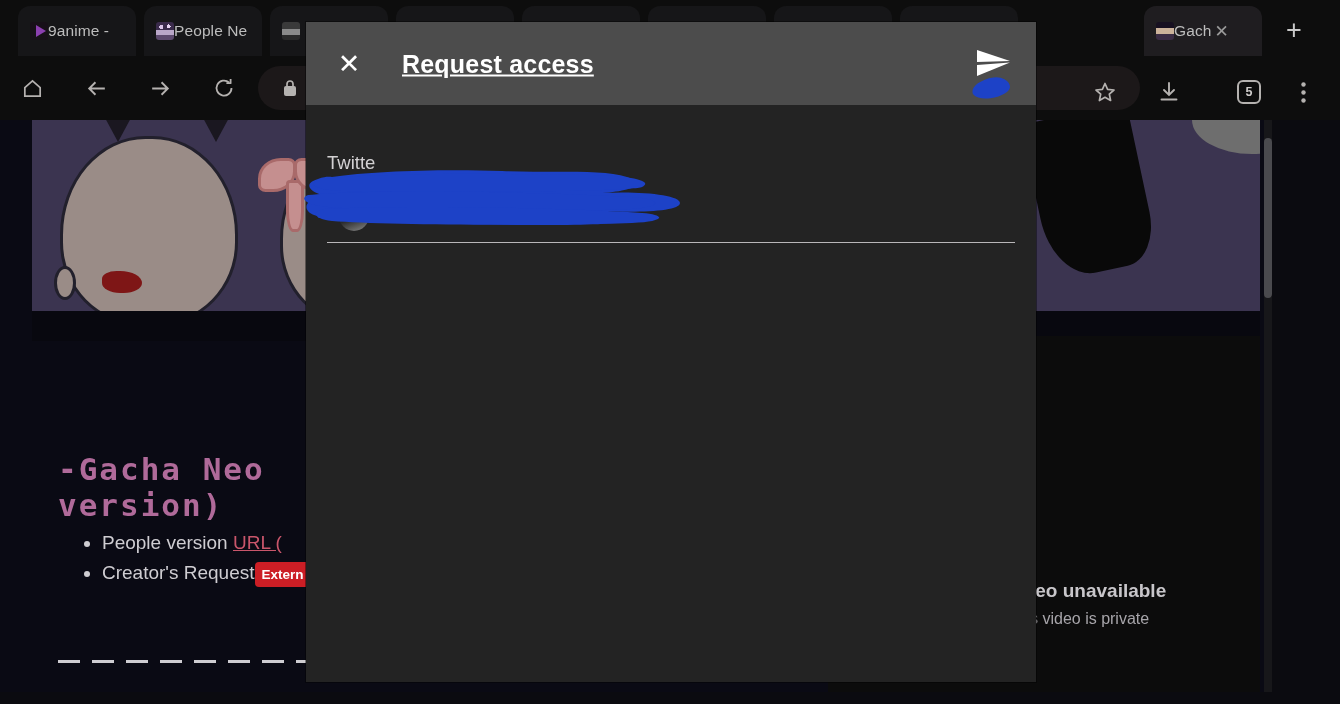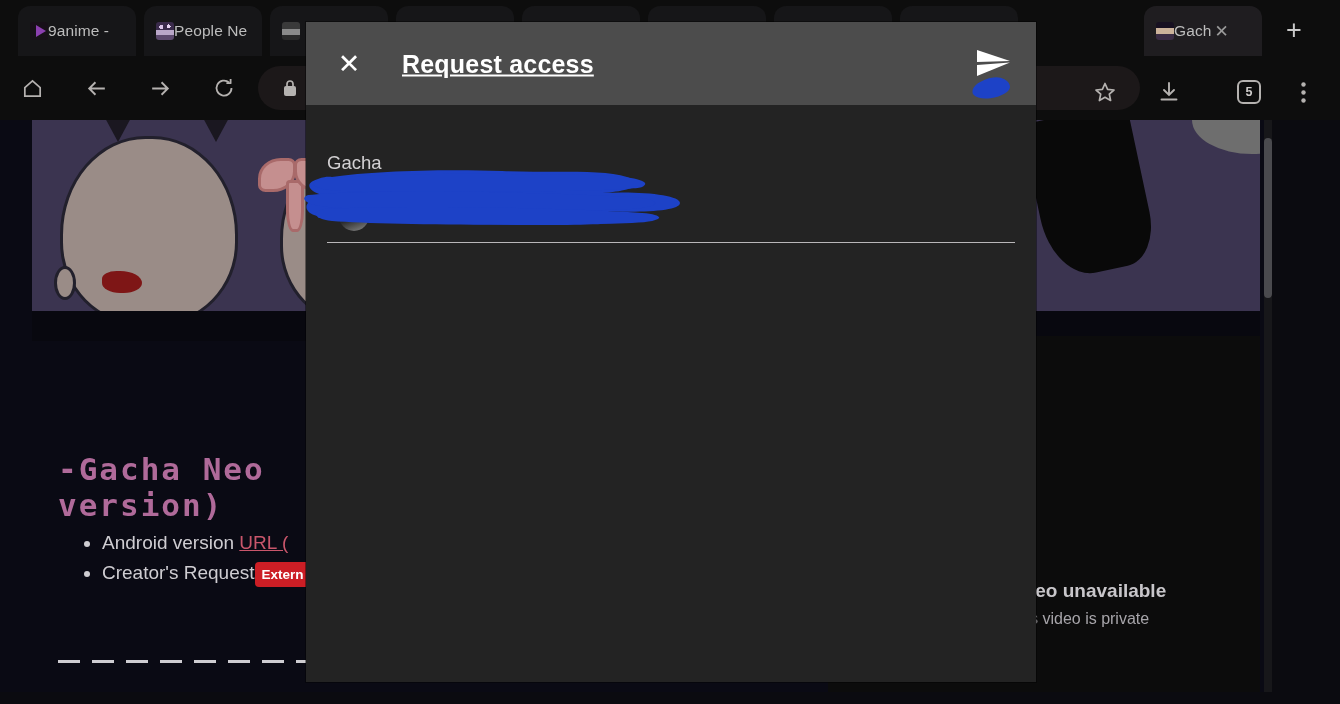--- a/index.html
+++ b/index.html
@@ -335,21 +335,21 @@
       <div class="sleeve"></div>
       <div class="collar"></div>
     </div>
     <div class="dark-band"></div>
 
     <div class="title-pixel">-Gacha Neo
 version)</div>
 
     <ul class="bullets">
       <li>
-        <span>Android version </span><a class="link-url">URL (</a>
+        <span>People version </span><a class="link-url">URL (</a>
       </li>
       <li>
         <span>Creator's Request</span><span class="ext-badge">Extern</span>
       </li>
     </ul>
 
     <div class="divider-dash"></div>
 
     <div class="video-card"></div>
     <div class="vid-title">leo unavailable</div>
@@ -475,21 +475,21 @@
       <div class="dlg-send">
         <svg width="36" height="30" viewBox="0 0 36 30" fill="#ffffff">
           <path d="M1 1 L34 12 L1 13 Z"></path>
           <path d="M1 16 L34 13.4 L1 27 Z"></path>
         </svg>
       </div>
       <div class="send-blue-blob"></div>
     </div>
 
     <div class="dlg-body">
-      <div class="dlg-label">Gacha</div>
+      <div class="dlg-label">Twitte</div>
 
       <div class="people-field">
         <div class="person-avatar"></div>
         <div class="field-underline"></div>
       </div>
 
     </div>
 
     <div class="redaction">
       <svg width="390" height="68" viewBox="0 0 390 68">

